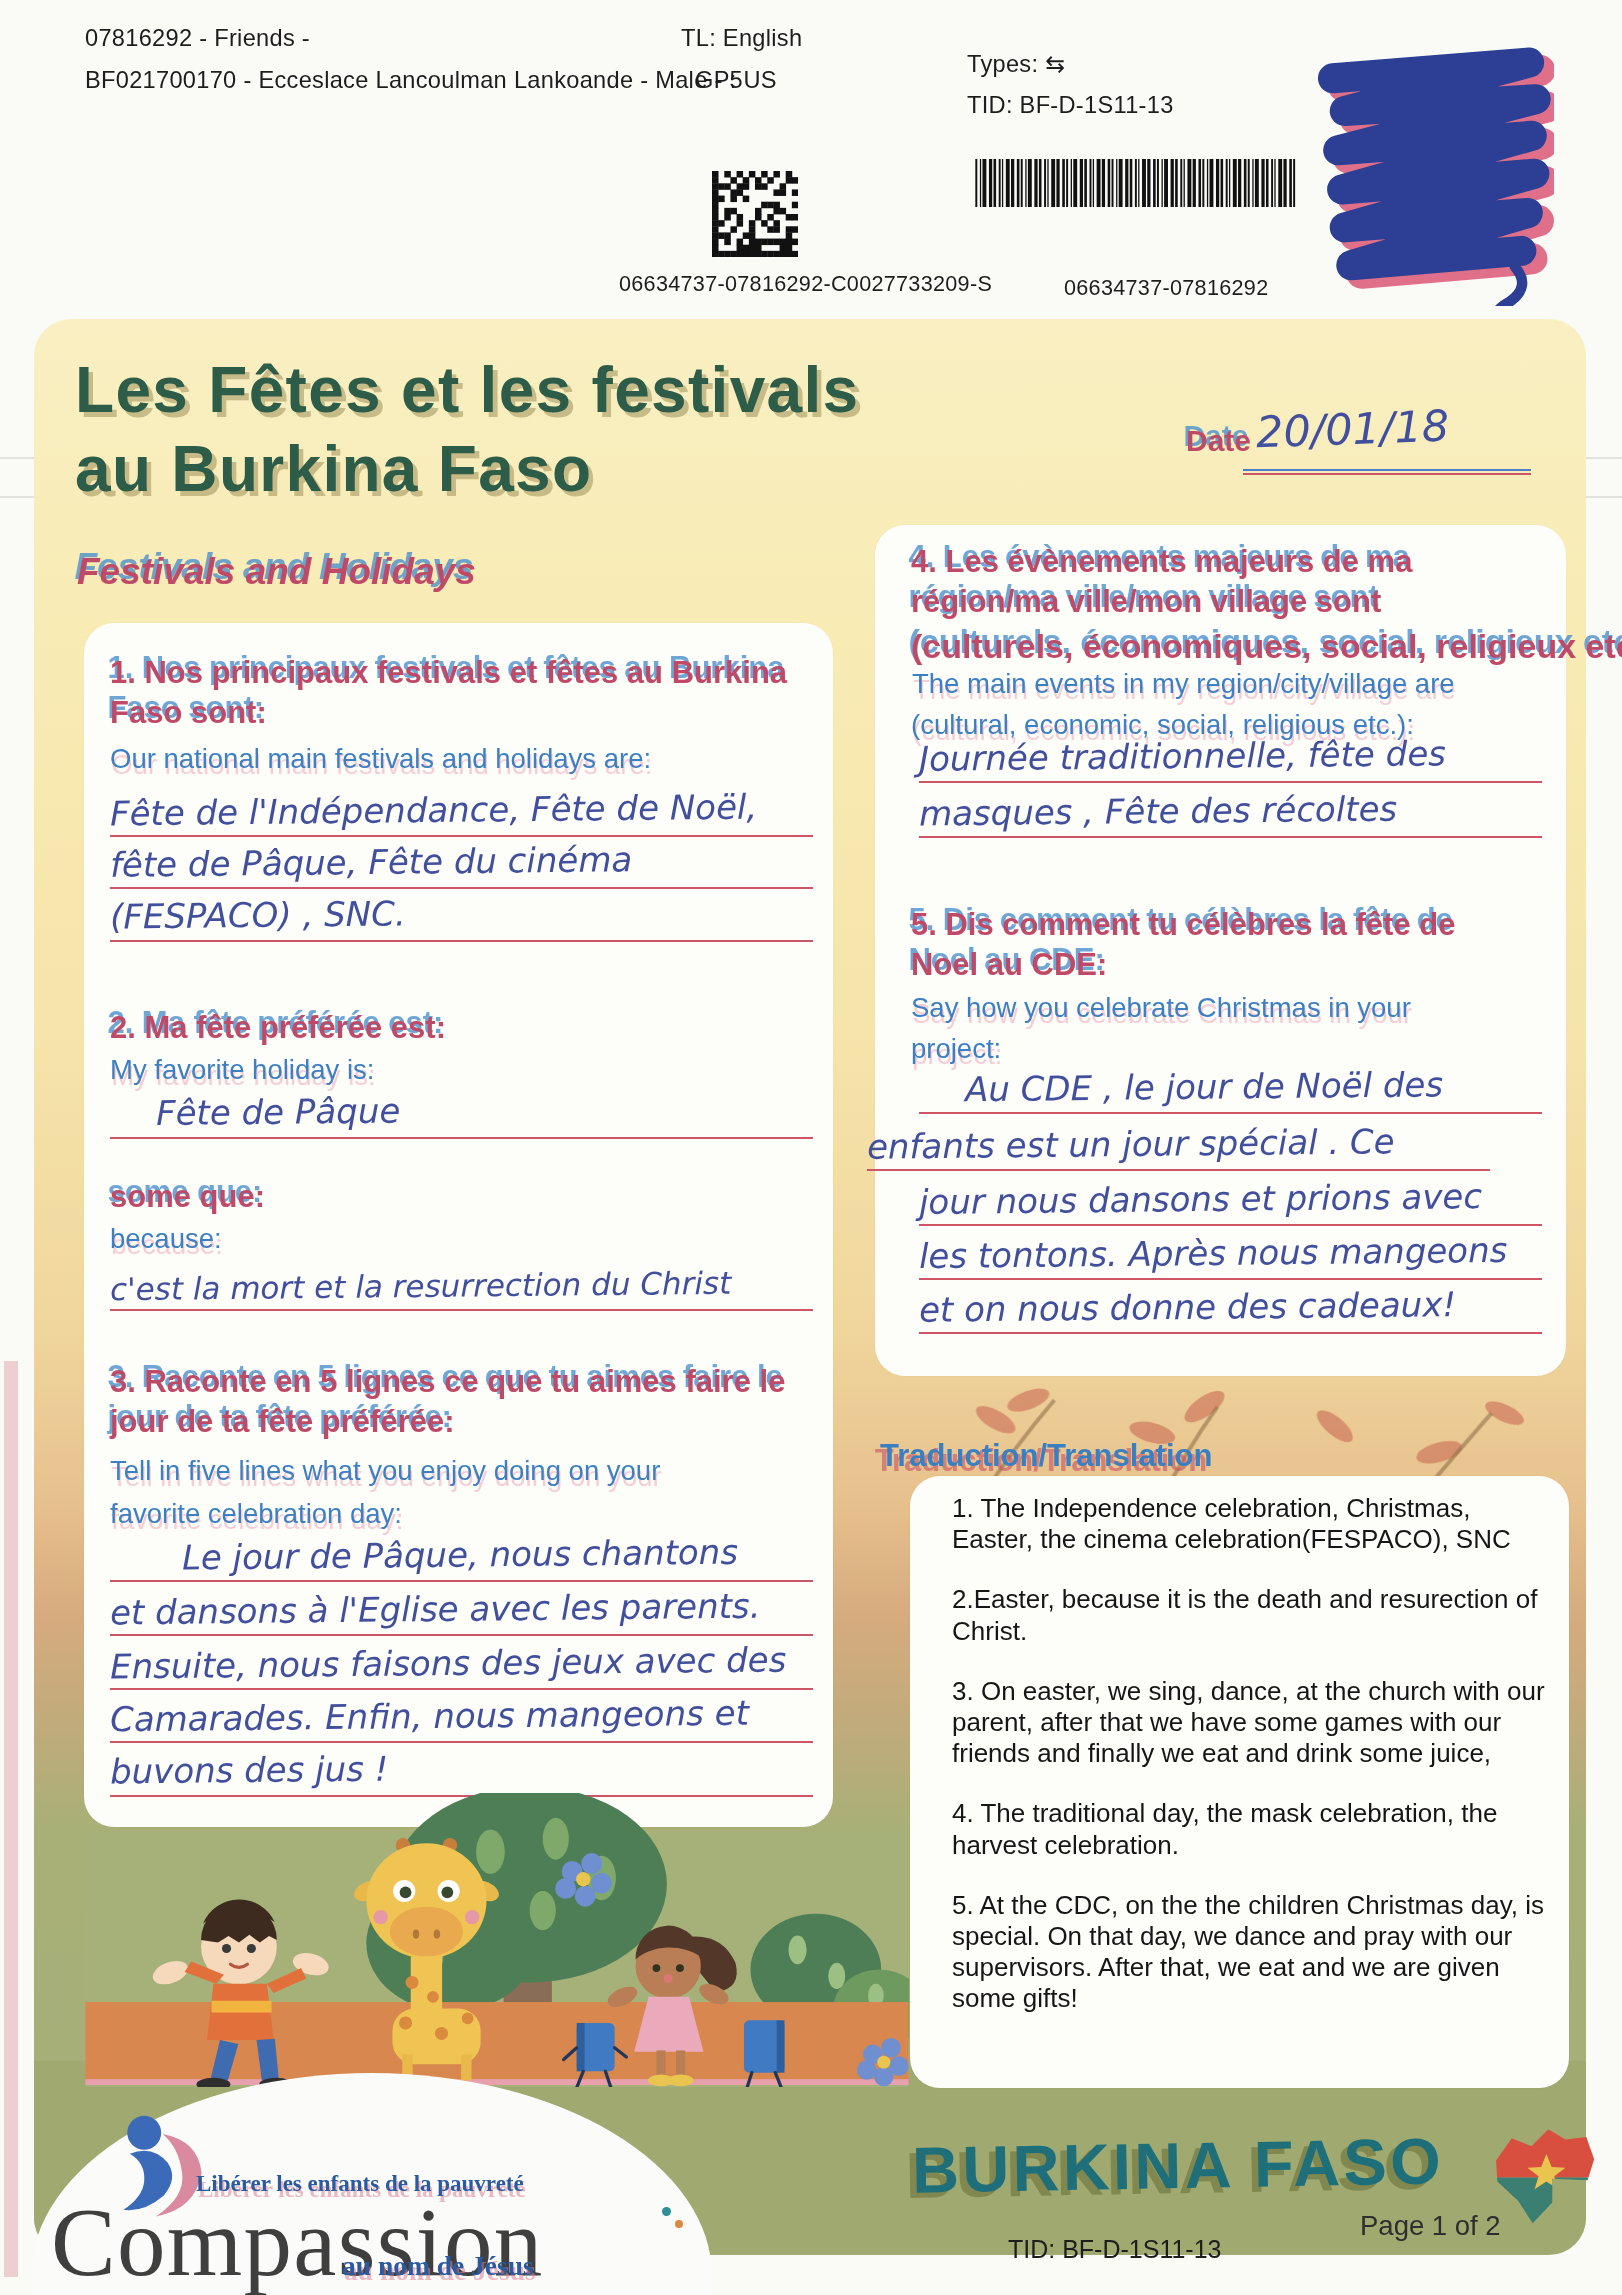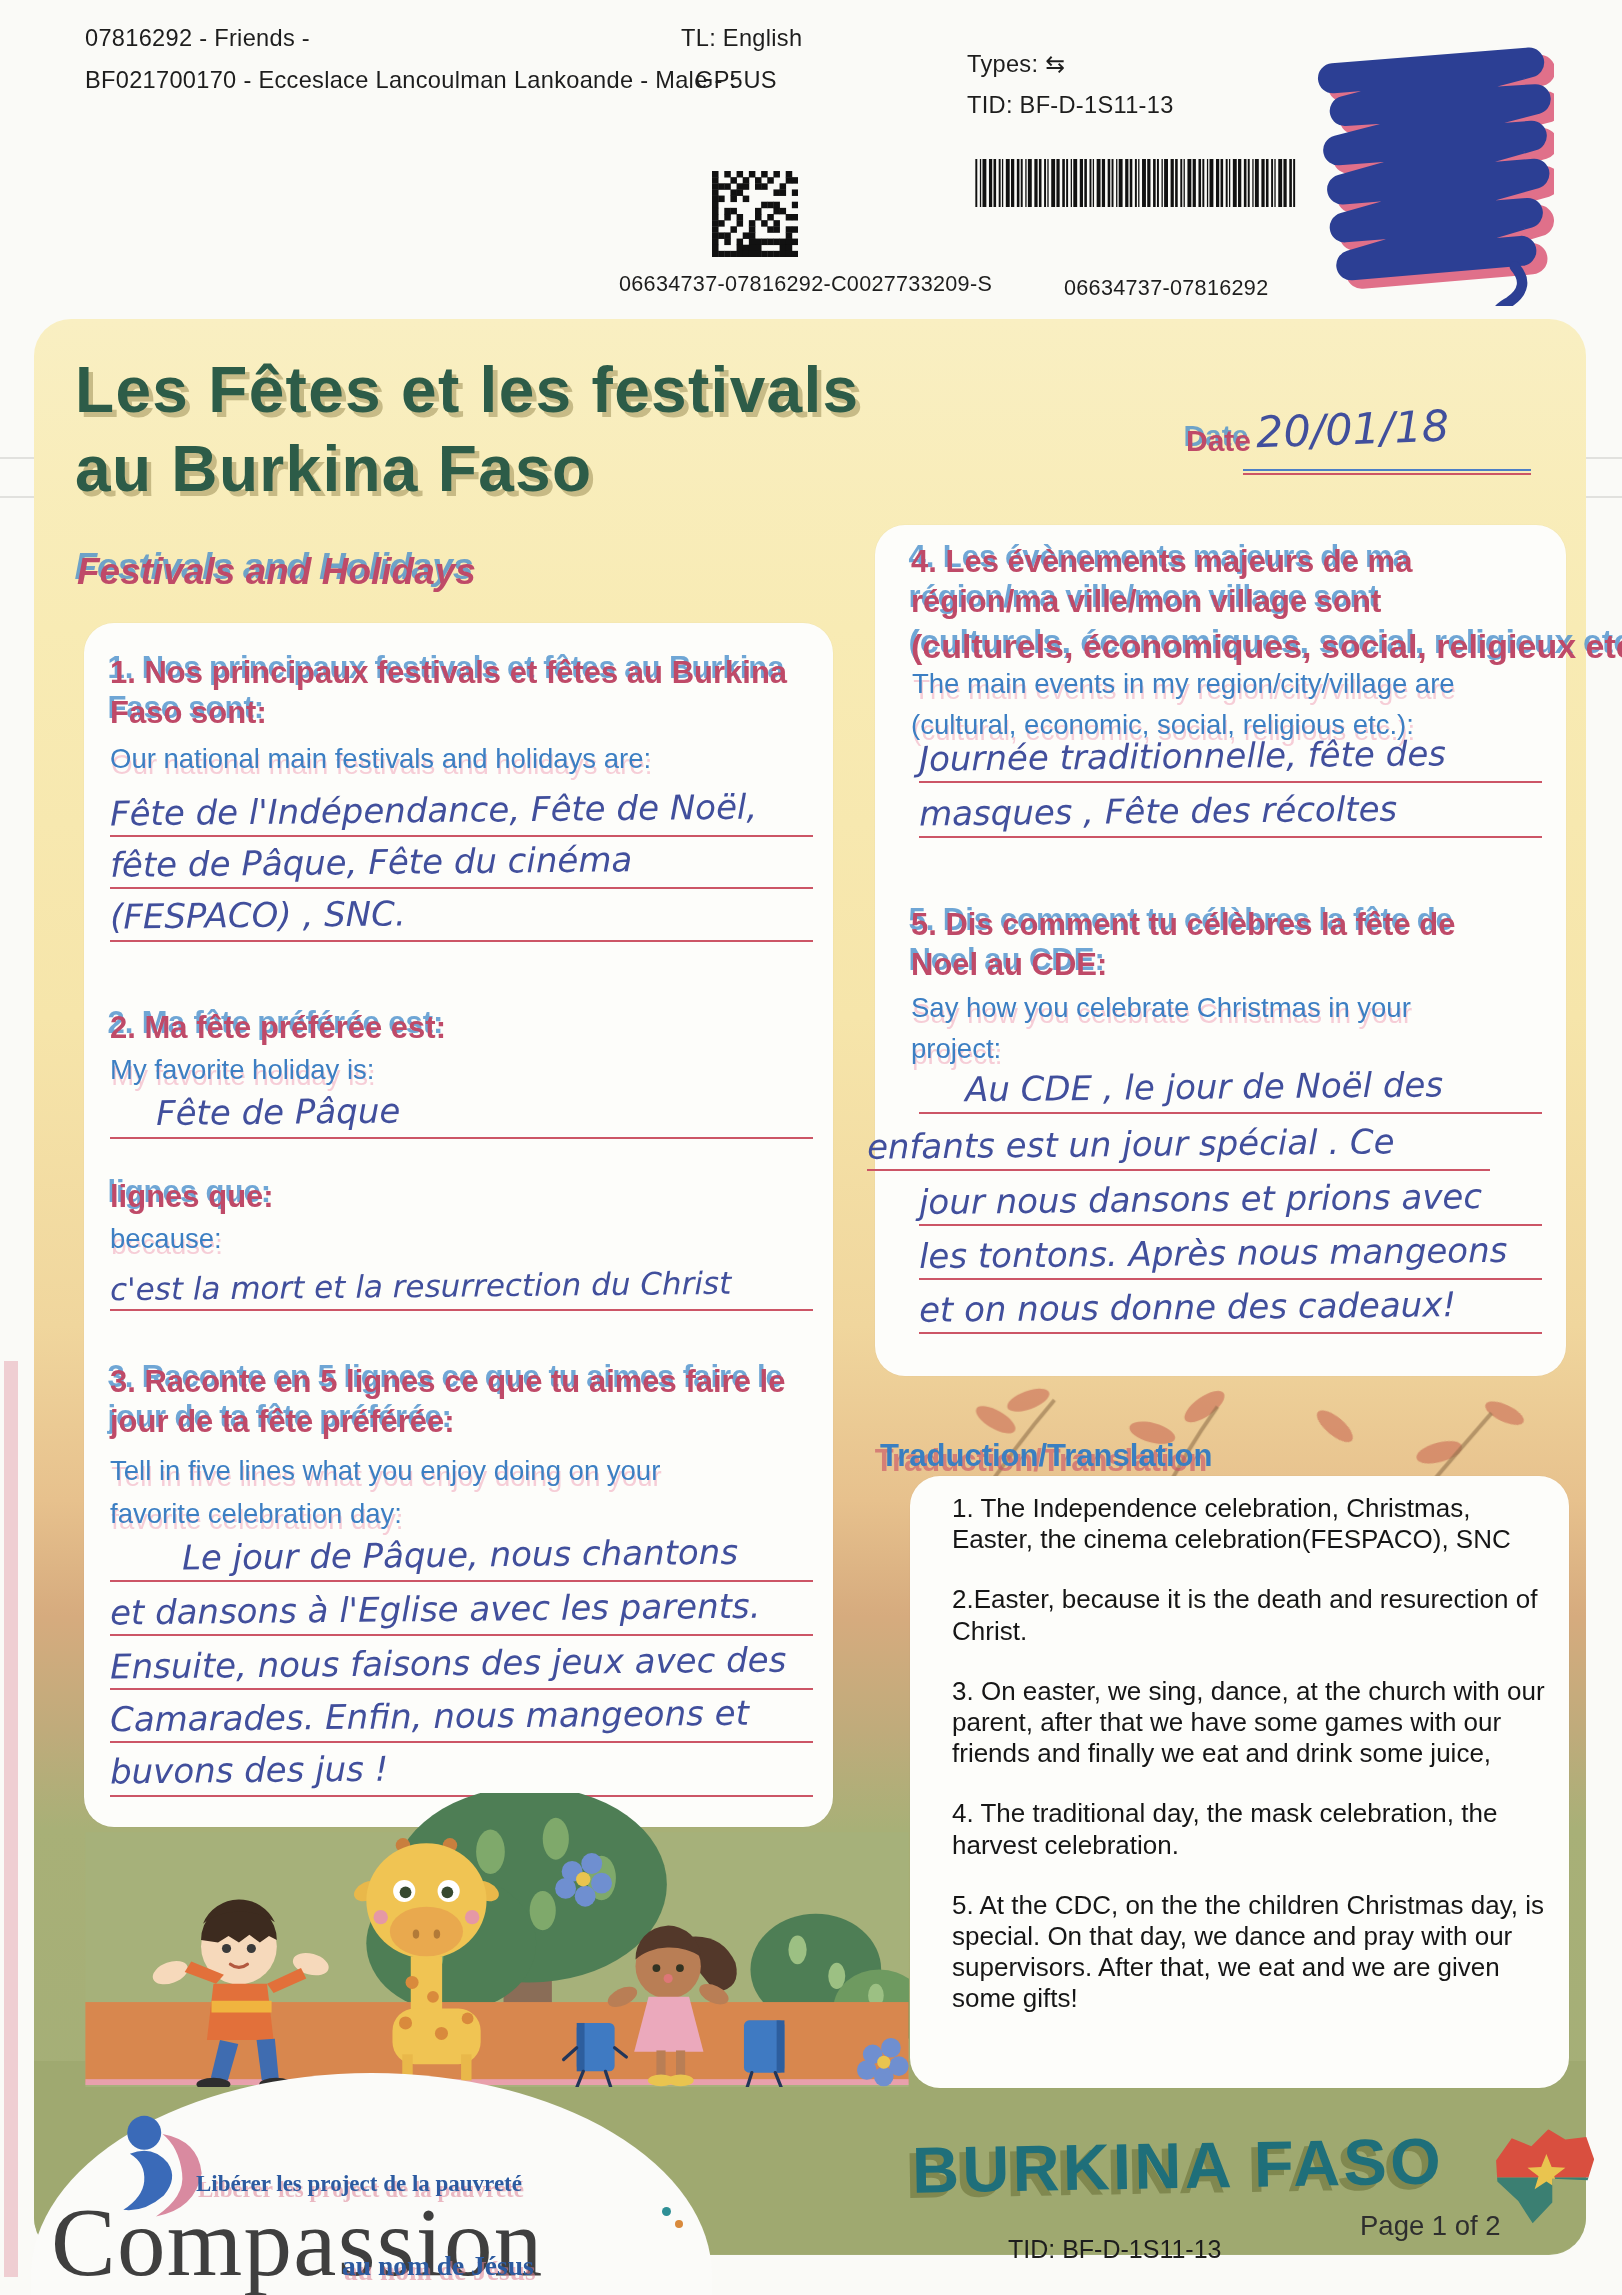--- a/index.html
+++ b/index.html
@@ -280,21 +280,21 @@
   </div>
 
   <div class="abs mp-fr fr-head" style="left:110px;top:1008px;">2. Ma fête préférée est:</div>
   <div class="abs mp-en en-sub" style="left:110px;top:1052px;">My favorite holiday is:</div>
   <div class="ansline" style="left:110px;top:1088px;width:703px;">
     <div class="txt">
         <span class="hw" style="padding-left:46px;">Fête de Pâque</span>
       </div>
       <div class="rule"></div>
   </div>
-  <div class="abs mp-fr fr-head" style="left:110px;top:1177px;">lignes que:</div>
+  <div class="abs mp-fr fr-head" style="left:110px;top:1177px;">some que:</div>
   <div class="abs mp-en en-sub" style="left:110px;top:1221px;">because:</div>
   <div class="ansline" style="left:110px;top:1260px;width:703px;">
     <div class="txt">
         <span class="hw" style="font-size:31px;">c'est la mort et la resurrection du Christ</span>
       </div>
       <div class="rule"></div>
   </div>
 
   <div class="abs mp-fr fr-head" style="left:110px;top:1362px;width:707px;">3. Raconte en 5 lignes ce que tu aimes faire le jour de ta fête préférée:</div>
   <div class="abs mp-en en-sub nowrap" style="left:110px;top:1453px;">Tell in five lines what you enjoy doing on your</div>
@@ -571,20 +571,20 @@
   <div class="abs" style="left:1360px;top:2210px;font-size:27.5px;color:#2e2e2e;">Page 1 of 2</div>
 
   <div class="abs" style="left:31px;top:2073px;width:681px;height:222px;background:#fbfbf9;border-radius:52% 52% 0 0 / 95% 95% 0 0;"></div>
   <div class="abs" style="left:110px;top:2108px;width:105px;height:111px;">
     <svg width="105" height="111" viewBox="0 0 160 170">
       <path d="M80,40 q55,10 60,60 q-10,55 -70,66 q45,-30 40,-66 q-5,-40 -30,-60 z" fill="#d98aa0"></path>
       <circle cx="52" cy="38" r="26" fill="#3a6ab8"></circle>
       <path d="M30,70 q35,-14 58,14 q16,24 -6,50 q-30,26 -62,22 q30,-20 32,-44 q2,-28 -22,-42 z" fill="#3a6ab8"></path>
     </svg>
   </div>
-  <div class="abs" style="left:196px;top:2171px;font-family:'Liberation Serif',serif;font-weight:bold;font-size:23px;color:#2c5aa0;text-shadow:2px 5.9px 0 rgba(220,130,150,.55);white-space:nowrap;">Libérer les project de la pauvreté</div>
+  <div class="abs" style="left:196px;top:2171px;font-family:'Liberation Serif',serif;font-weight:bold;font-size:23px;color:#2c5aa0;text-shadow:2px 5.9px 0 rgba(220,130,150,.55);white-space:nowrap;">Libérer les enfants de la pauvreté</div>
   <div class="abs" style="left:51px;top:2187px;font-family:'Liberation Serif',serif;font-size:97px;color:#3f3f3f;letter-spacing:1.3px;white-space:nowrap;">Compassion</div>
   <div class="abs" style="left:662px;top:2207px;width:9.2px;height:9.2px;border-radius:50%;background:#2e8f96;"></div>
   <div class="abs" style="left:675px;top:2220px;width:7.9px;height:7.9px;border-radius:50%;background:#d98a3c;"></div>
   <div class="abs" style="left:342px;top:2250px;font-family:'Liberation Serif',serif;font-weight:bold;font-size:27.5px;color:#2c5aa0;text-shadow:2px 5.2px 0 rgba(220,130,150,.55);white-space:nowrap;">au nom de Jésus</div>
 
 </div>
 
 
 </body></html>

